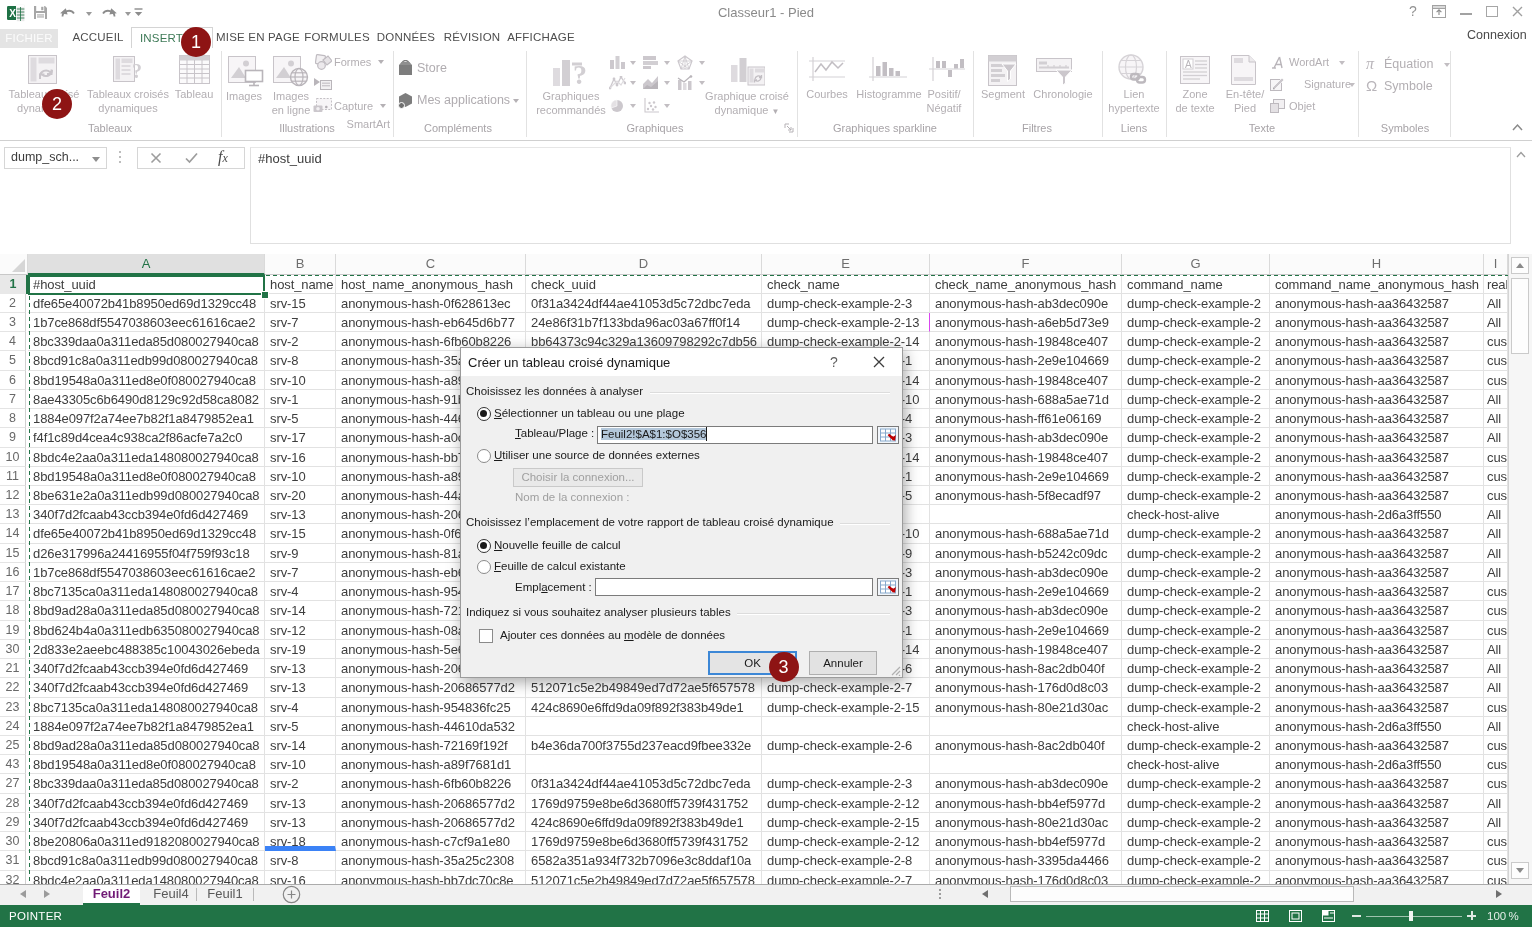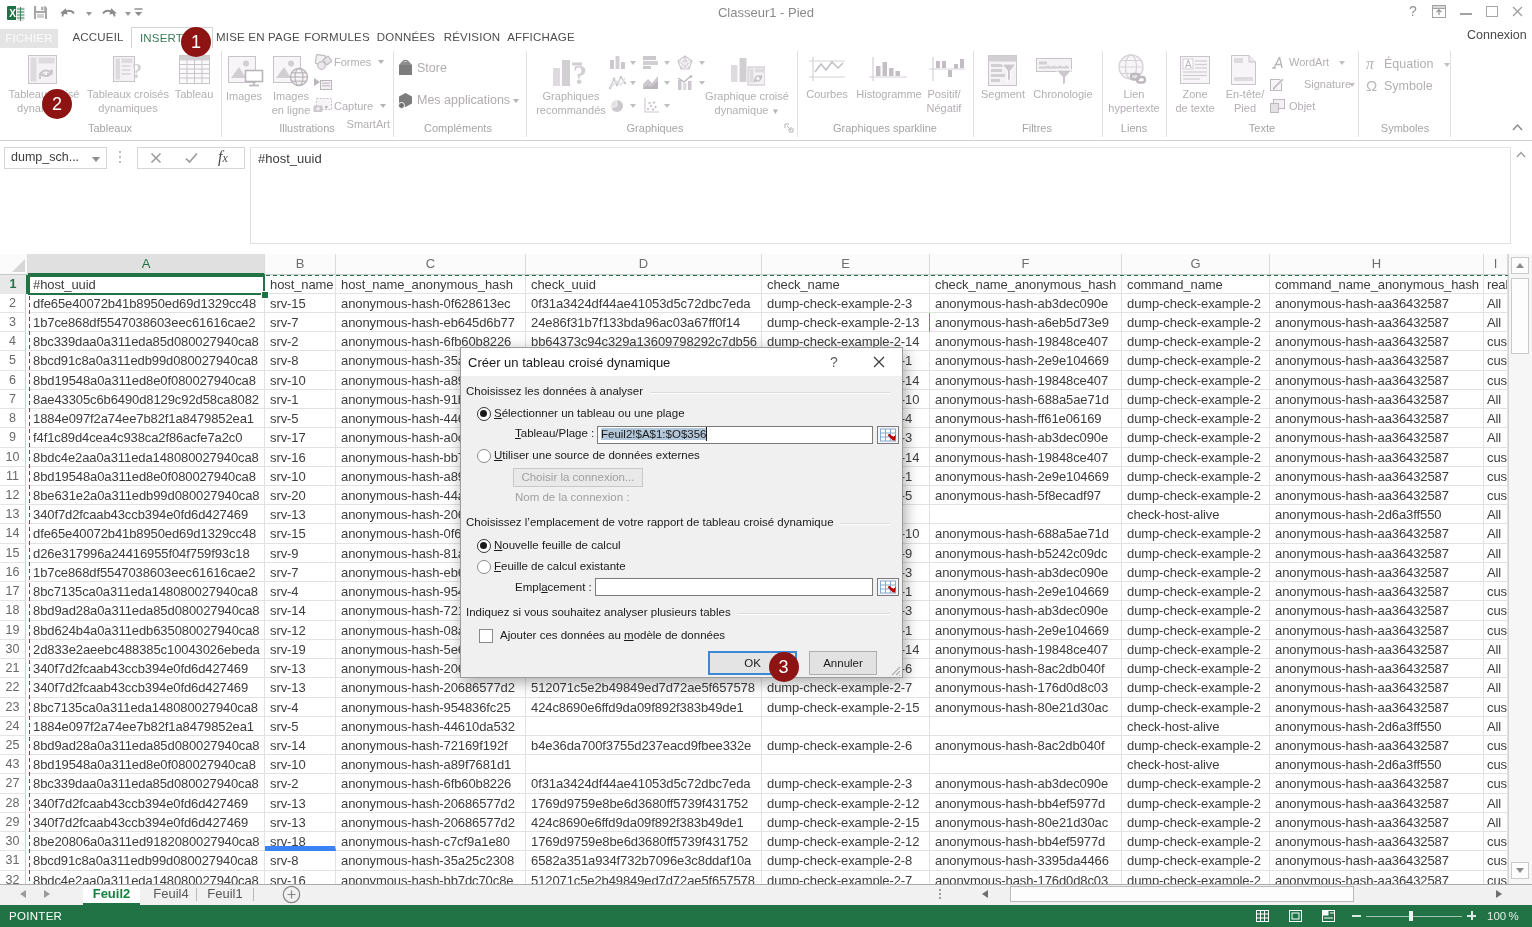--- a/index.html
+++ b/index.html
@@ -756,21 +756,21 @@
 <div class="abs" style="left:479px;top:629px;width:12px;height:12px;border:1px solid #8a8a8a;background:#fff;z-index:52;"></div>
 <div class="abs dtext" style="left:500px;top:629px;z-index:52;">Ajouter ces données au <u>m</u>odèle de données</div>
 <div class="abs" style="left:708px;top:651px;width:89px;height:24px;background:#e4e4e4;border:2px solid #3c87d6;box-sizing:border-box;z-index:52;text-align:center;font-size:11.5px;color:#1a1a1a;line-height:20px;">OK</div>
 <div class="abs" style="left:809px;top:651px;width:68px;height:24px;background:#e2e2e2;border:1px solid #aeaeae;box-sizing:border-box;z-index:52;text-align:center;font-size:11.5px;color:#1a1a1a;line-height:22px;">Annuler</div>
 <svg class="abs" style="left:891px;top:666px;z-index:53" width="10" height="10" viewBox="0 0 10 10">
 <path d="M9 1 L1 9 M9 5 L5 9 M9 9 L8 10" stroke="#b0b0b0" stroke-width="1.2"></path>
 </svg>
 <div class="abs" style="left:0;top:884px;width:1532px;height:21px;background:#f1f1f1;border-top:1px solid #ababab;box-sizing:border-box;"></div>
 <div class="abs" style="left:20px;top:890px;width:0;height:0;border-top:4.5px solid transparent;border-bottom:4.5px solid transparent;border-right:6px solid #9b9b9b;"></div>
 <div class="abs" style="left:44px;top:890px;width:0;height:0;border-top:4.5px solid transparent;border-bottom:4.5px solid transparent;border-left:6px solid #9b9b9b;"></div>
-<div class="abs" style="left:83px;top:885px;width:57px;height:20px;background:#fff;border-bottom:2px solid #217346;box-sizing:border-box;text-align:center;font-size:13px;font-weight:bold;color:#15803d;line-height:17px;">Feuil2</div>
+<div class="abs" style="left:83px;top:885px;width:57px;height:20px;background:#fff;border-bottom:2px solid #217346;box-sizing:border-box;text-align:center;font-size:13px;font-weight:bold;color:#701a75;line-height:17px;">Feuil2</div>
 <div class="abs" style="left:146px;top:885px;width:50px;height:20px;text-align:center;font-size:13px;color:#595959;line-height:18px;">Feuil4</div>
 <div class="abs" style="left:196px;top:888px;width:1px;height:13px;background:#b9b9b9;"></div>
 <div class="abs" style="left:200px;top:885px;width:50px;height:20px;text-align:center;font-size:13px;color:#595959;line-height:18px;">Feuil1</div>
 <div class="abs" style="left:253px;top:888px;width:1px;height:13px;background:#b9b9b9;"></div>
 <svg class="abs" style="left:282px;top:885px" width="19" height="19" viewBox="0 0 19 19">
 <circle cx="9.5" cy="9.5" r="8.2" fill="none" stroke="#868686" stroke-width="1.2"></circle>
 <path d="M9.5 5.5 v8 M5.5 9.5 h8" stroke="#868686" stroke-width="1.2"></path>
 </svg>
 <div class="abs" style="left:939px;top:889px;width:2px;height:2px;background:#9e9e9e;box-shadow:0 4px 0 #9e9e9e,0 8px 0 #9e9e9e;"></div>
 <div class="abs" style="left:982px;top:890px;width:0;height:0;border-top:4.5px solid transparent;border-bottom:4.5px solid transparent;border-right:6px solid #6f6f6f;"></div>

